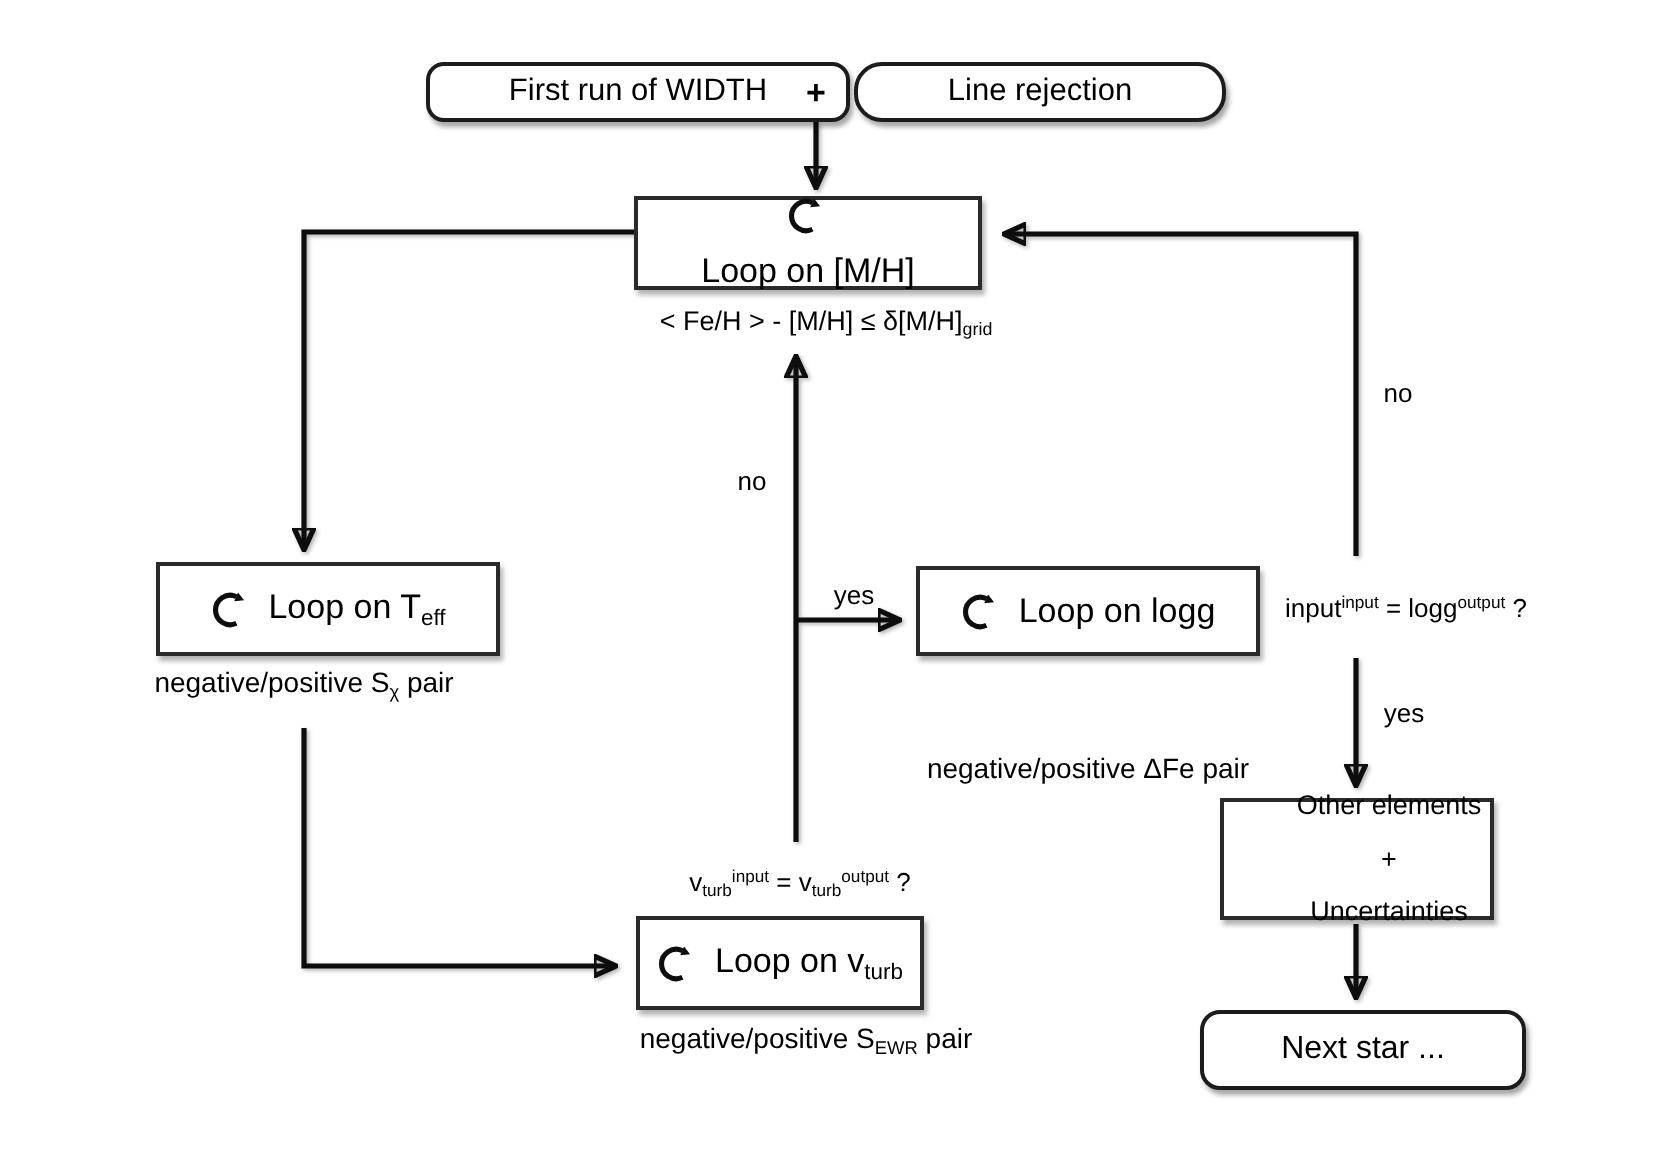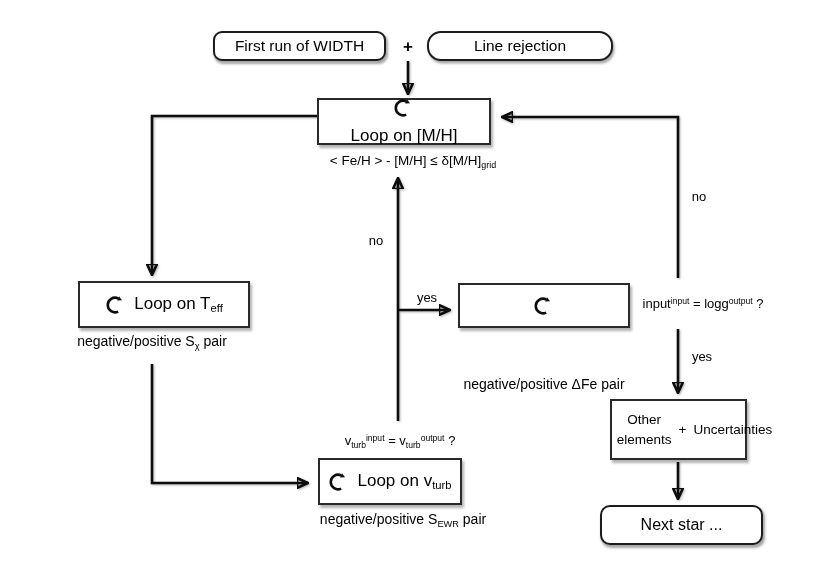--- a/index.html
+++ b/index.html
@@ -37,42 +37,42 @@
 
   .caption { text-align: center; font-size: 14px; }
   .cond { text-align: center; font-size: 13px; }
   .branch-label { font-size: 13px; text-align: center; }
 
   .sb { font-size: 0.66em; vertical-align: -0.30em; }  
   .sp { font-size: 0.66em; vertical-align: 0.50em; }   
 
   .plus { font-size: 17px; font-weight: 600; text-align: center; }
 
-  .multi { flex-direction: row; line-height: 1.45; font-size: 13.5px; text-align: center; padding-left: 32px; }
+  .multi { flex-direction: column; line-height: 1.45; font-size: 13.5px; text-align: center; padding-left: 32px; }
 </style>
 </head>
 <body>
 
 <svg id="connectors" width="830" height="587" viewBox="0 0 830 587">
   <defs>
     <marker id="ah" viewBox="0 0 12 12" refX="10" refY="6" markerWidth="12" markerHeight="12" orient="auto" markerUnits="userSpaceOnUse">
       <path d="M0,1 L11,6 L0,11 Z" fill="#0d0d0d" stroke="none"></path>
     </marker>
   </defs>
   <path d="M 408 61 L 408 93" marker-end="url(#ah)"></path>
   <path d="M 317 116 L 152 116 L 152 274" marker-end="url(#ah)"></path>
   <path d="M 152 364 L 152 483 L 307 483" marker-end="url(#ah)"></path>
   <path d="M 398 421 L 398 179" marker-end="url(#ah)"></path>
   <path d="M 398 310 L 449 310" marker-end="url(#ah)"></path>
   <path d="M 678 278 L 678 117 L 503 117" marker-end="url(#ah)"></path>
   <path d="M 678 329 L 678 392" marker-end="url(#ah)"></path>
   <path d="M 678 462 L 678 498" marker-end="url(#ah)"></path>
 </svg>
 
-<div class="abs rbox" style="left:213px; top:31px; width:173px; height:30px;">
+<div class="abs rbox" style="left:213px; top:31px; width:212px; height:30px;">
   <span>First run of WIDTH</span>
 </div>
 
 <div class="abs plus" style="left:396px; top:37px; width:24px;">+</div>
 
 <div class="abs rbox" style="left:427px; top:31px; width:186px; height:30px;border-radius:14px;">
   <span>Line rejection</span>
 </div>
 
 <div class="abs sbox" style="left:317px; top:98px; width:174px; height:47px;flex-direction:column;">
@@ -109,20 +109,21 @@
 </div>
 <div class="abs caption" style="left:303px; top:511px; width:200px;">
   <span>negative/positive S</span><span class="sb">EWR</span><span> pair</span>
 </div>
 
 <div class="abs sbox" style="left:458px; top:283px; width:172px; height:45px;">
   <svg class="loop-icon" width="22" height="22" viewBox="0 0 24 24">
     <path d="M 14.4 4.75 A 8 8 0 1 0 14.4 19.25" fill="none" stroke="#0d0d0d" stroke-width="2.8"></path>
     <polygon points="18.6,6.7 15.3,2.4 13.2,7.2" fill="#0d0d0d"></polygon>
   </svg>
+  <span>Loop on logg</span>
 </div>
 <div class="abs caption" style="left:444px; top:332px; width:200px;margin-top:44px;">negative/positive ΔFe pair</div>
 
 <div class="abs cond" style="left:630px; top:296px; width:146px;">
   <span>input</span><span class="sp">input</span><span> = logg</span><span class="sp">output</span><span> ?</span>
 </div>
 
 <div class="abs branch-label" style="left:358px; top:233px; width:36px;">no</div>
 <div class="abs branch-label" style="left:407px; top:290px; width:40px;">yes</div>
 <div class="abs branch-label" style="left:684px; top:189px; width:30px;">no</div>

